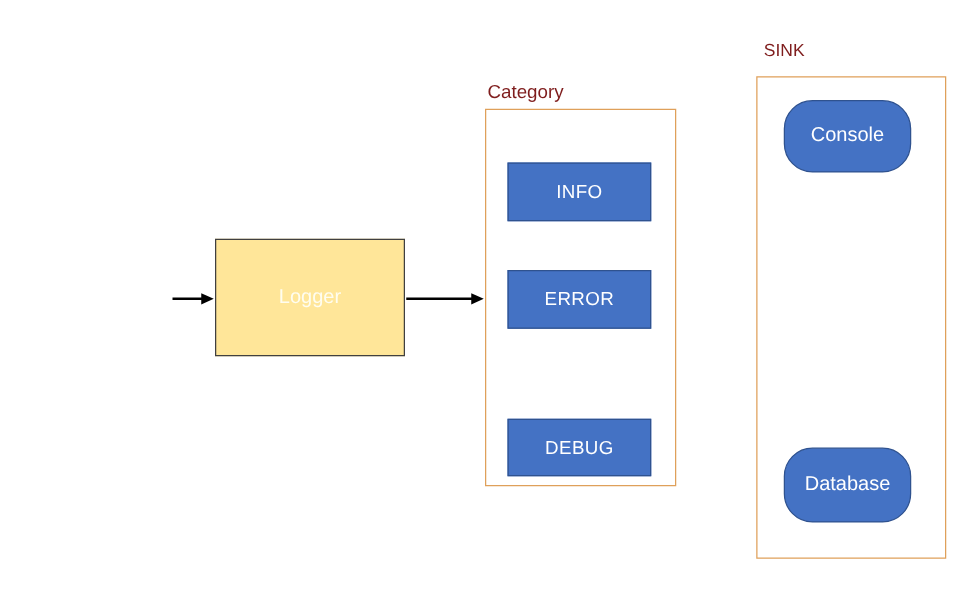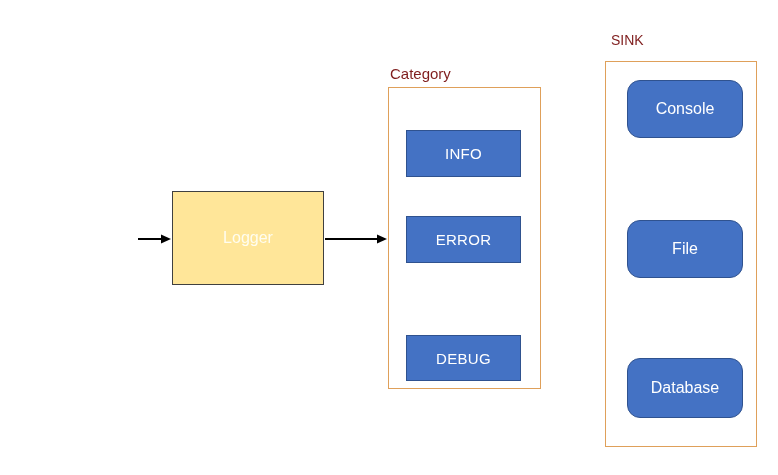--- a/index.html
+++ b/index.html
@@ -57,21 +57,21 @@
     border: 1px solid #2f528f;
     display: flex; align-items: center; justify-content: center;
     color: #ffffff;
     box-sizing: border-box;
   }
   .cat-node { left: 406px; width: 115px; height: 47px; font-size: 15px; letter-spacing: 0.3px; justify-content: center; }
   .cat-info  { top: 130px; }
   .cat-error { top: 216px; }
   .cat-debug { top: 320px; height: 46px; margin-top: 15px; }
 
-  .sink-node { left: 627px; width: 116px; border-radius: 13px; font-size: 16px; }
+  .sink-node { left: 627px; width: 102px; border-radius: 23px; font-size: 16px; }
   .sink-console  { top: 80px;  height: 58px; }
   .sink-file     { top: 220px; height: 58px; }
   .sink-database { top: 358px; height: 60px; }
 </style>
 </head>
 <body>
 
 <div class="canvas">
 
   <svg class="arrows" width="778" height="475" aria-hidden="true">
@@ -102,20 +102,17 @@
   <div class="blue-node cat-node cat-debug">
     <span>DEBUG</span>
   </div>
 
   <div class="group-label label-sink">SINK</div>
   <div class="group-box box-sink"></div>
 
   <div class="blue-node sink-node sink-console">
     <span>Console</span>
   </div>
-  <div class="blue-node sink-node sink-file">
-    <span>File</span>
-  </div>
   <div class="blue-node sink-node sink-database">
     <span>Database</span>
   </div>
 
 </div>
 
 </body></html>

